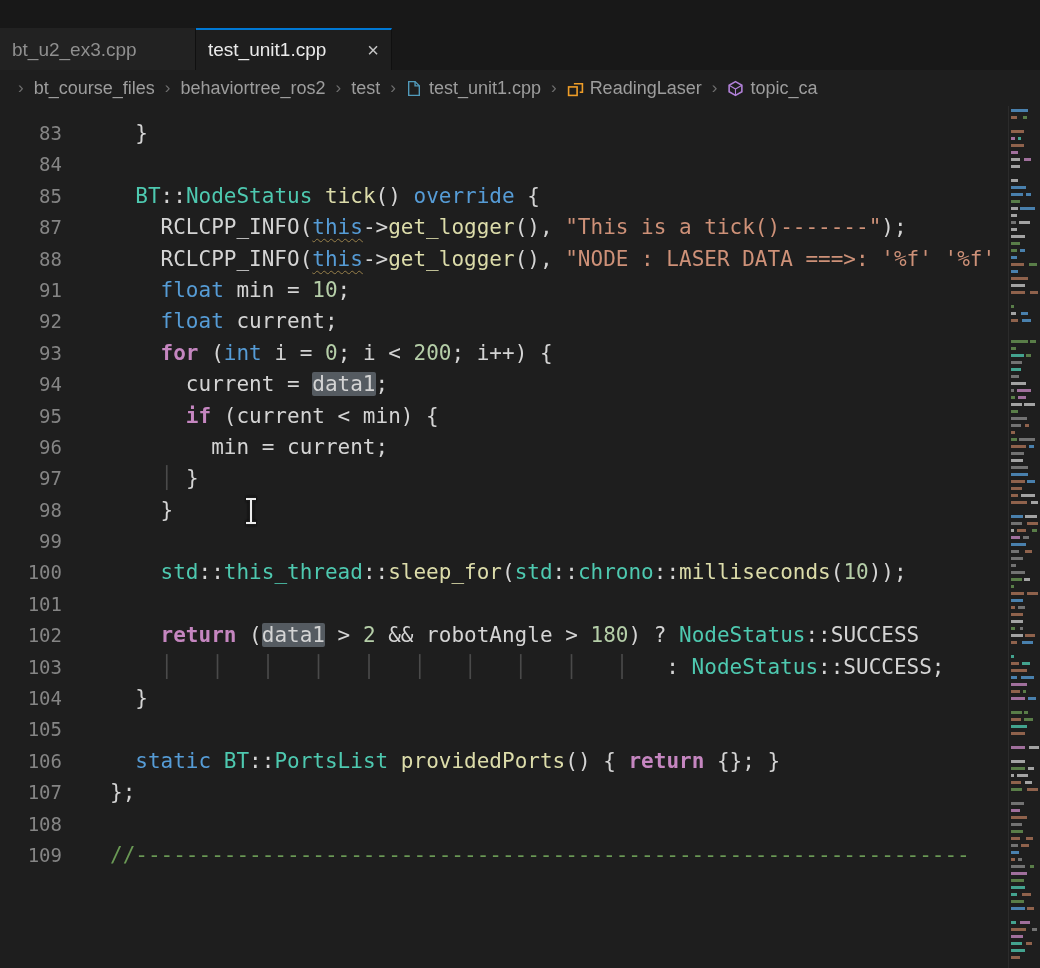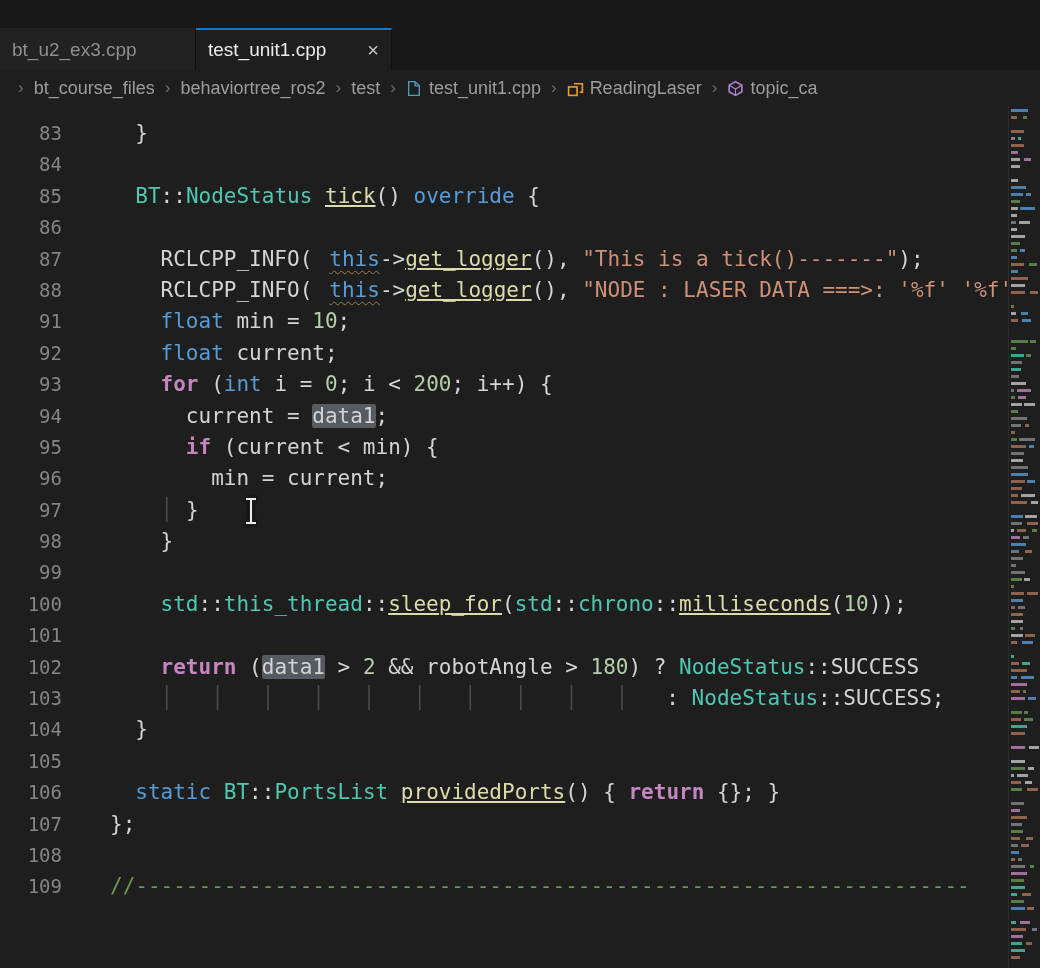--- a/index.html
+++ b/index.html
@@ -34,28 +34,28 @@
   .editor{position:relative;height:862px;background:var(--bg);overflow:hidden;}
   .code-lines{padding-top:12px;font-family:"DejaVu Sans Mono",monospace;font-size:21px;}
   .line{display:flex;height:31.4px;line-height:31.4px;white-space:pre;}
   .ln{flex:none;width:62px;text-align:right;color:var(--gutter_fg);font-size:19px;
       line-height:31.4px;user-select:none;}
   .lc{padding-left:48px;}
   .tk-d{color:var(--default);}
   .tk-kw{color:var(--keyword);font-weight:bold;}
   .tk-ty{color:var(--type);}
   .tk-cl{color:var(--class);}
-  .tk-fn{color:var(--function);text-decoration:underline;}
+  .tk-fn{color:var(--function);}
   .tk-st{color:var(--string);}
   .tk-nu{color:var(--number);}
   .tk-cm{color:var(--comment);}
   .tk-gd{color:var(--indent_guide);}
   .tk-hl{color:var(--default);background:var(--word_highlight_bg);border-radius:2px;}
   .tk-th{color:var(--type);text-decoration-line:underline;text-decoration-style:wavy;
-         text-decoration-color:#97804a;text-decoration-thickness:1px;text-underline-offset:4px;margin-left:17px;}
+         text-decoration-color:#97804a;text-decoration-thickness:1px;text-underline-offset:4px;}
 
   .minimap{position:absolute;top:0;right:0;width:32px;height:862px;background:#1e1e1e;
            border-left:1px solid #2b2b2b;cursor:pointer;}
   .mm-seg{position:absolute;height:3px;opacity:.78;}
 
   .ibeam{position:absolute;left:243px;top:390px;width:16px;height:30px;pointer-events:none;
          filter:drop-shadow(0 0 1px #000);}
 </style>
 </head>
 <body>
@@ -116,21 +116,20 @@
       </span>
       <span>topic_ca</span>
     </span>
   </div>
 
 <div class="editor">
   <div class="code-lines">
       <div class="line"><span class="ln">83</span><span class="lc"><span class="tk-d">  }</span></span></div>
       <div class="line"><span class="ln">84</span><span class="lc"></span></div>
       <div class="line"><span class="ln">85</span><span class="lc"><span class="tk-d">  </span><span class="tk-cl">BT</span><span class="tk-d">::</span><span class="tk-cl">NodeStatus</span><span class="tk-d"> </span><span class="tk-fn">tick</span><span class="tk-d">() </span><span class="tk-ty">override</span><span class="tk-d"> {</span></span></div>
-      <div class="line"><span class="ln">86</span><span class="lc"></span></div>
       <div class="line"><span class="ln">87</span><span class="lc"><span class="tk-d">    </span><span class="tk-d">RCLCPP_INFO</span><span class="tk-d">(</span><span class="tk-th">this</span><span class="tk-d">-&gt;</span><span class="tk-fn">get_logger</span><span class="tk-d">(), </span><span class="tk-st">"This is a tick()-------"</span><span class="tk-d">);</span></span></div>
       <div class="line"><span class="ln">88</span><span class="lc"><span class="tk-d">    </span><span class="tk-d">RCLCPP_INFO</span><span class="tk-d">(</span><span class="tk-th">this</span><span class="tk-d">-&gt;</span><span class="tk-fn">get_logger</span><span class="tk-d">(), </span><span class="tk-st">"NODE : LASER DATA ===&gt;: '%f' '%f'</span></span></div>
       <div class="line"><span class="ln">91</span><span class="lc"><span class="tk-d">    </span><span class="tk-ty">float</span><span class="tk-d"> min = </span><span class="tk-nu">10</span><span class="tk-d">;</span></span></div>
       <div class="line"><span class="ln">92</span><span class="lc"><span class="tk-d">    </span><span class="tk-ty">float</span><span class="tk-d"> current;</span></span></div>
       <div class="line"><span class="ln">93</span><span class="lc"><span class="tk-d">    </span><span class="tk-kw">for</span><span class="tk-d"> (</span><span class="tk-ty">int</span><span class="tk-d"> i = </span><span class="tk-nu">0</span><span class="tk-d">; i &lt; </span><span class="tk-nu">200</span><span class="tk-d">; i++) {</span></span></div>
       <div class="line"><span class="ln">94</span><span class="lc"><span class="tk-d">      current = </span><span class="tk-hl">data1</span><span class="tk-d">;</span></span></div>
       <div class="line"><span class="ln">95</span><span class="lc"><span class="tk-d">      </span><span class="tk-kw">if</span><span class="tk-d"> (current &lt; min) {</span></span></div>
       <div class="line"><span class="ln">96</span><span class="lc"><span class="tk-d">        min = current;</span></span></div>
       <div class="line"><span class="ln">97</span><span class="lc"><span class="tk-d">    </span><span class="tk-gd">│ </span><span class="tk-d">}</span></span></div>
       <div class="line"><span class="ln">98</span><span class="lc"><span class="tk-d">    }</span></span></div>

